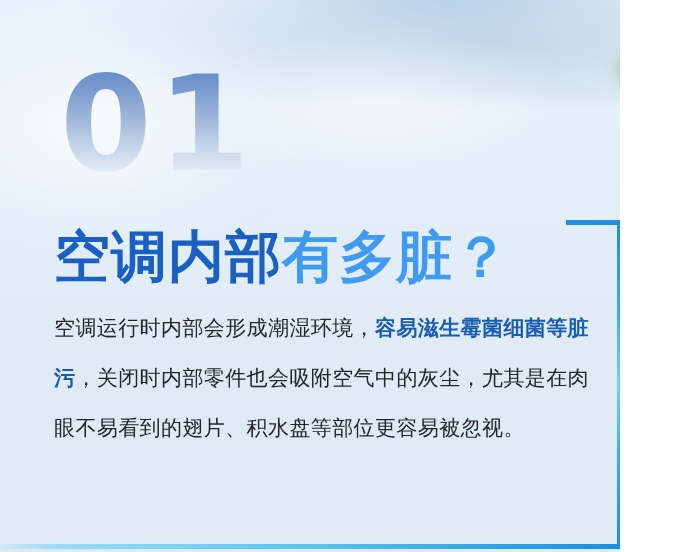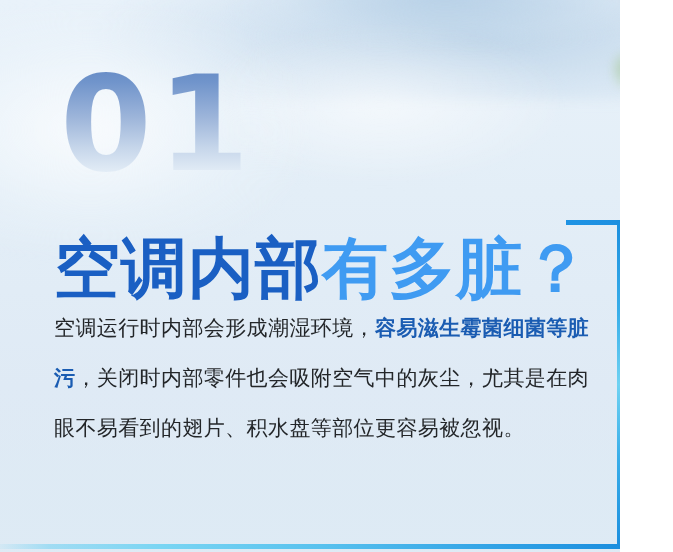--- a/index.html
+++ b/index.html
@@ -120,21 +120,21 @@
     color: transparent;
     -webkit-text-fill-color: transparent;
     user-select: none;
   }
 
   
   .heading {
     position: absolute;
     left: 54px;
     top: 186px;
-    font-size: 66px;
+    font-size: 56px;
     font-weight: 700;
     line-height: 1.18;
     letter-spacing: 1px;
     white-space: nowrap;
   }
   .heading .seg-dark  { color: #1a5fc3; }
   .heading .seg-light { color: #3f9bf2; }
 
   
   .bracket-top {

